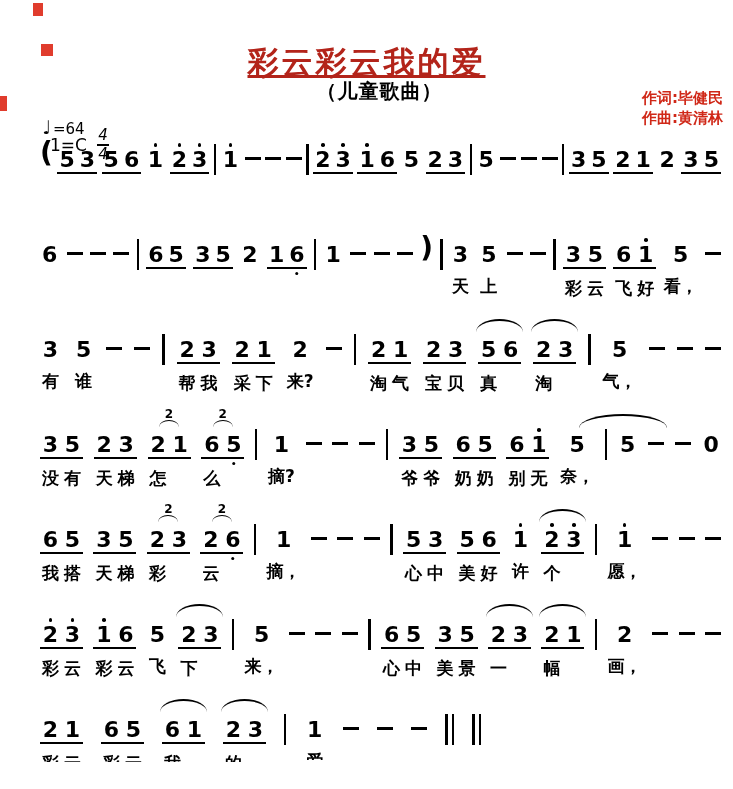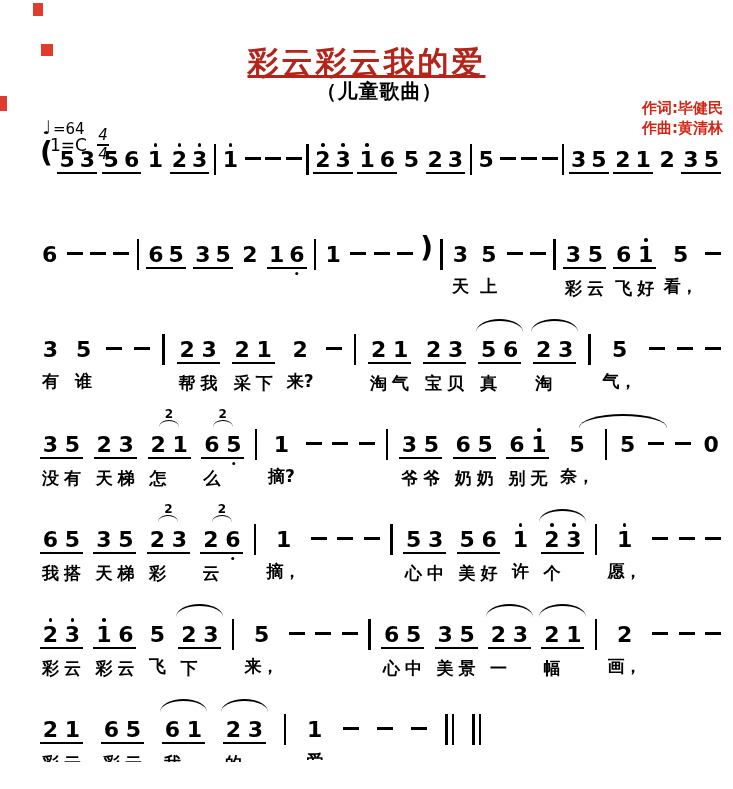--- a/index.html
+++ b/index.html
@@ -14,21 +14,21 @@
   }
   .subtitle{
     position:absolute;top:78px;left:13px;width:100%;text-align:center;
     font-size:20px;font-weight:bold;letter-spacing:1px;
   }
   .keysig{position:absolute;left:50px;top:88px;font-size:17px;display:flex;align-items:center;gap:10px;margin-top:40px;}
   .frac{display:inline-flex;flex-direction:column;align-items:center;font-size:15px;line-height:15px;}
   .frac em{display:block;width:12px;height:1.5px;background:#000;margin:1px auto;font-style:normal;}
   .tempo{position:absolute;left:42px;top:116px;font-size:15px;text-align:right;}
   .tempo .note{font-size:19px;margin-right:2px;}
-  .credits{position:absolute;right:10px;top:88px;font-size:15px;line-height:20px;font-weight:bold;text-align:left;margin-top:10px;}
+  .credits{position:absolute;right:10px;top:88px;font-size:15px;line-height:20px;font-weight:bold;text-align:left;}
   .mark{position:absolute;}
   .mark-a{left:33px;top:3px;width:10px;height:13px;}
   .mark-b{left:41px;top:44px;width:12px;height:12px;}
   .mark-c{left:0;top:96px;width:7px;height:15px;}
 
   .line{position:absolute;left:40px;right:12px;display:flex;justify-content:space-between;align-items:flex-start;}
   .line.nofill{justify-content:flex-start;gap:18px;}
 
   .g{position:relative;display:inline-flex;flex-direction:column;align-items:center;padding-top:14px;}
   .dr{display:flex;gap:5px;padding:0 2px 1px;}

